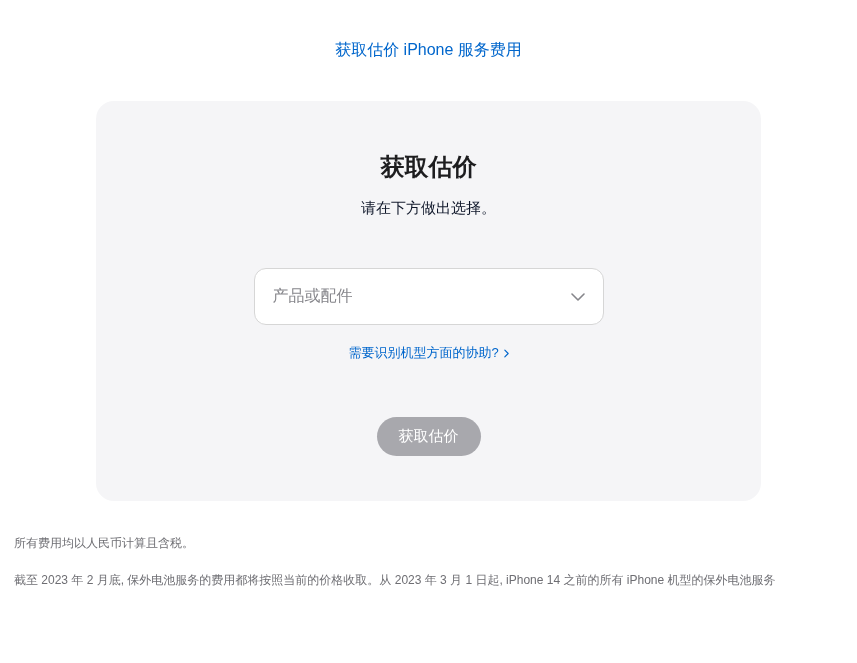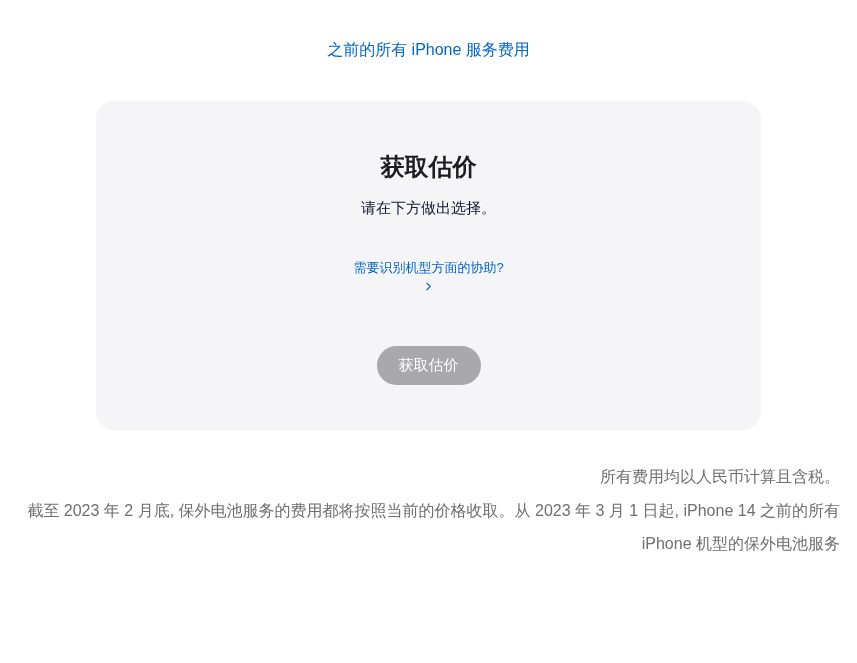--- a/index.html
+++ b/index.html
@@ -74,21 +74,20 @@
       margin-bottom: 55px;
     }
     .help-link a {
       color: #0066cc;
       font-size: 13px;
       text-decoration: none;
       cursor: pointer;
       display: inline-flex;
       align-items: center;
       gap: 5px;
-      flex-direction: column;
     }
     .help-link .chev-right svg{
       width: 5px;
       height: 9px;
       display: block;
     }
     .btn {
       display: inline-block;
       background: #a8a8ad;
       color: #fff;
@@ -97,38 +96,46 @@
       padding: 10px 22px;
       font-size: 15px;
       cursor: pointer;
     }
     .footnotes {
       width: 830px;
       margin: 30px 0 0 12px;
       padding: 0 2px;
     }
     .footnote {
-      font-size: 16px;
+      font-size: 12px;
       color: #6e6e73;
       line-height: 2.1;
-      margin-bottom: 0;
-      text-align: right;
+      margin-bottom: 12px;
+      text-align: left;
     }
   </style>
 </head>
 <body>
 
 <div class="top-link">
-  <a>之前的所有 iPhone 服务费用</a>
+  <a>获取估价 iPhone 服务费用</a>
 </div>
 
 <div class="card">
   <h2 class="card-title">获取估价</h2>
   <p class="card-subtitle">请在下方做出选择。</p>
 
+  <div class="select-box">
+    <span class="select-placeholder">产品或配件</span>
+    <span class="chevron">
+      <svg viewBox="0 0 14 8" fill="none">
+          <path d="M1 1l6 6 6-6" stroke="#86868b" stroke-width="1.6" stroke-linecap="round" stroke-linejoin="round"></path>
+        </svg>
+    </span>
+  </div>
 
 
   <div class="help-link">
     <a>
       <span>需要识别机型方面的协助?</span>
       <span class="chev-right">
         <svg viewBox="0 0 6 10" fill="none">
             <path d="M1 1l4 4-4 4" stroke="#0066cc" stroke-width="1.4" stroke-linecap="round" stroke-linejoin="round"></path>
           </svg>
       </span>

